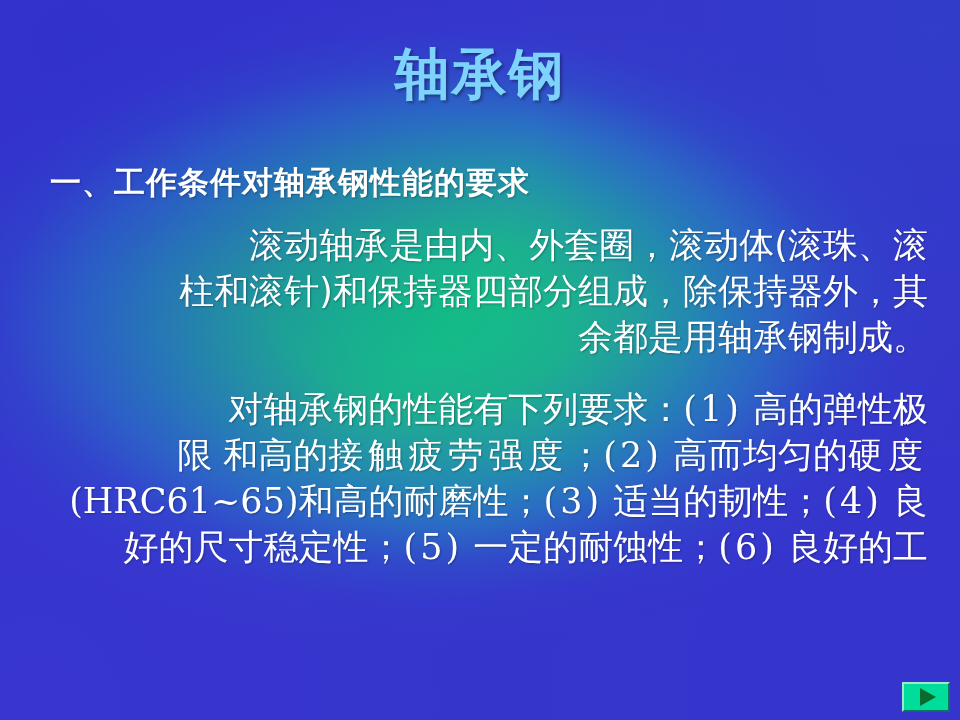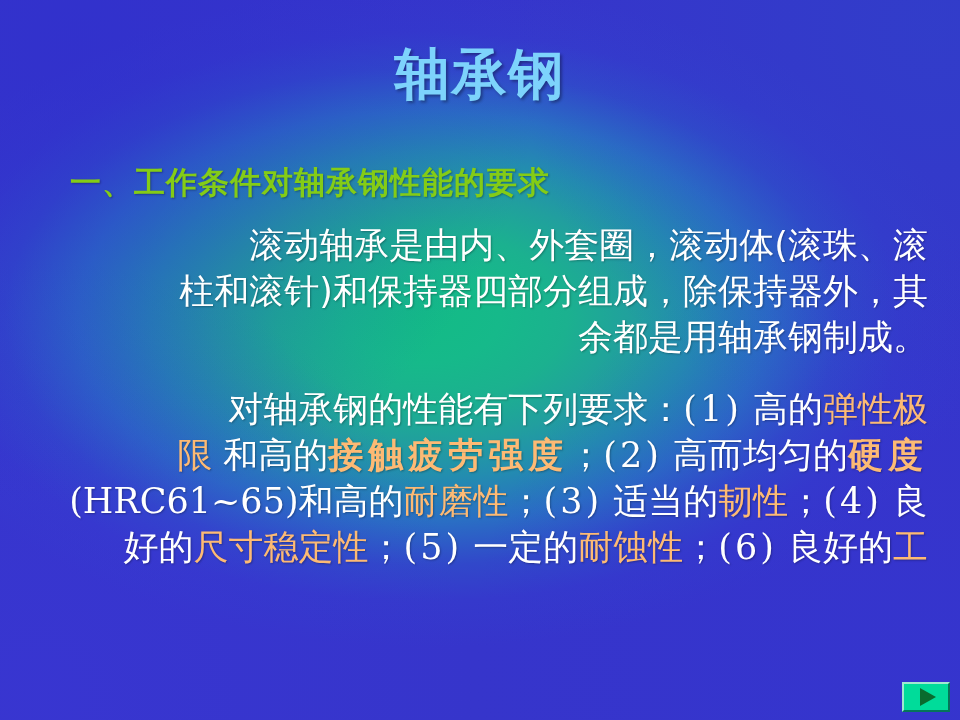--- a/index.html
+++ b/index.html
@@ -63,22 +63,22 @@
     font-weight: bold;
     font-size: 55px;
     letter-spacing: 2px;
     line-height: 1.1;
     text-shadow: 2px 2px 3px rgba(0,0,0,0.33);
   }
 
   #section-heading {
     position: absolute;
     top: 162px;
-    left: 70px;
-    color: #84cc16;
+    left: 50px;
+    color: #ffffff;
     font-family: "DejaVu Sans", "Liberation Sans", sans-serif;
     font-weight: bold;
     font-size: 31px;
     letter-spacing: 1px;
     white-space: nowrap;
     text-shadow: 1px 1px 2px rgba(0,0,0,0.3);
   }
 
   .body-para {
     position: absolute;
@@ -94,23 +94,23 @@
   #para-2 { top: 386px; }
 
   .para-line {
     white-space: nowrap;
     height: 46px;
     text-align: right;
   }
   .indent { padding-left: 74px; }
 
   .hl {
-    color: #fdba74;
+    color: #ffffff;
   }
-  .sp { letter-spacing: 5px; font-weight: bold; }
+  .sp { letter-spacing: 5px; }
   .serif {
     font-family: "DejaVu Serif", "Liberation Serif", serif;
   }
   .wide { letter-spacing: 3px; }
 
   #next-button {
     position: absolute;
     right: 10px;
     bottom: 8px;
     width: 44px;

